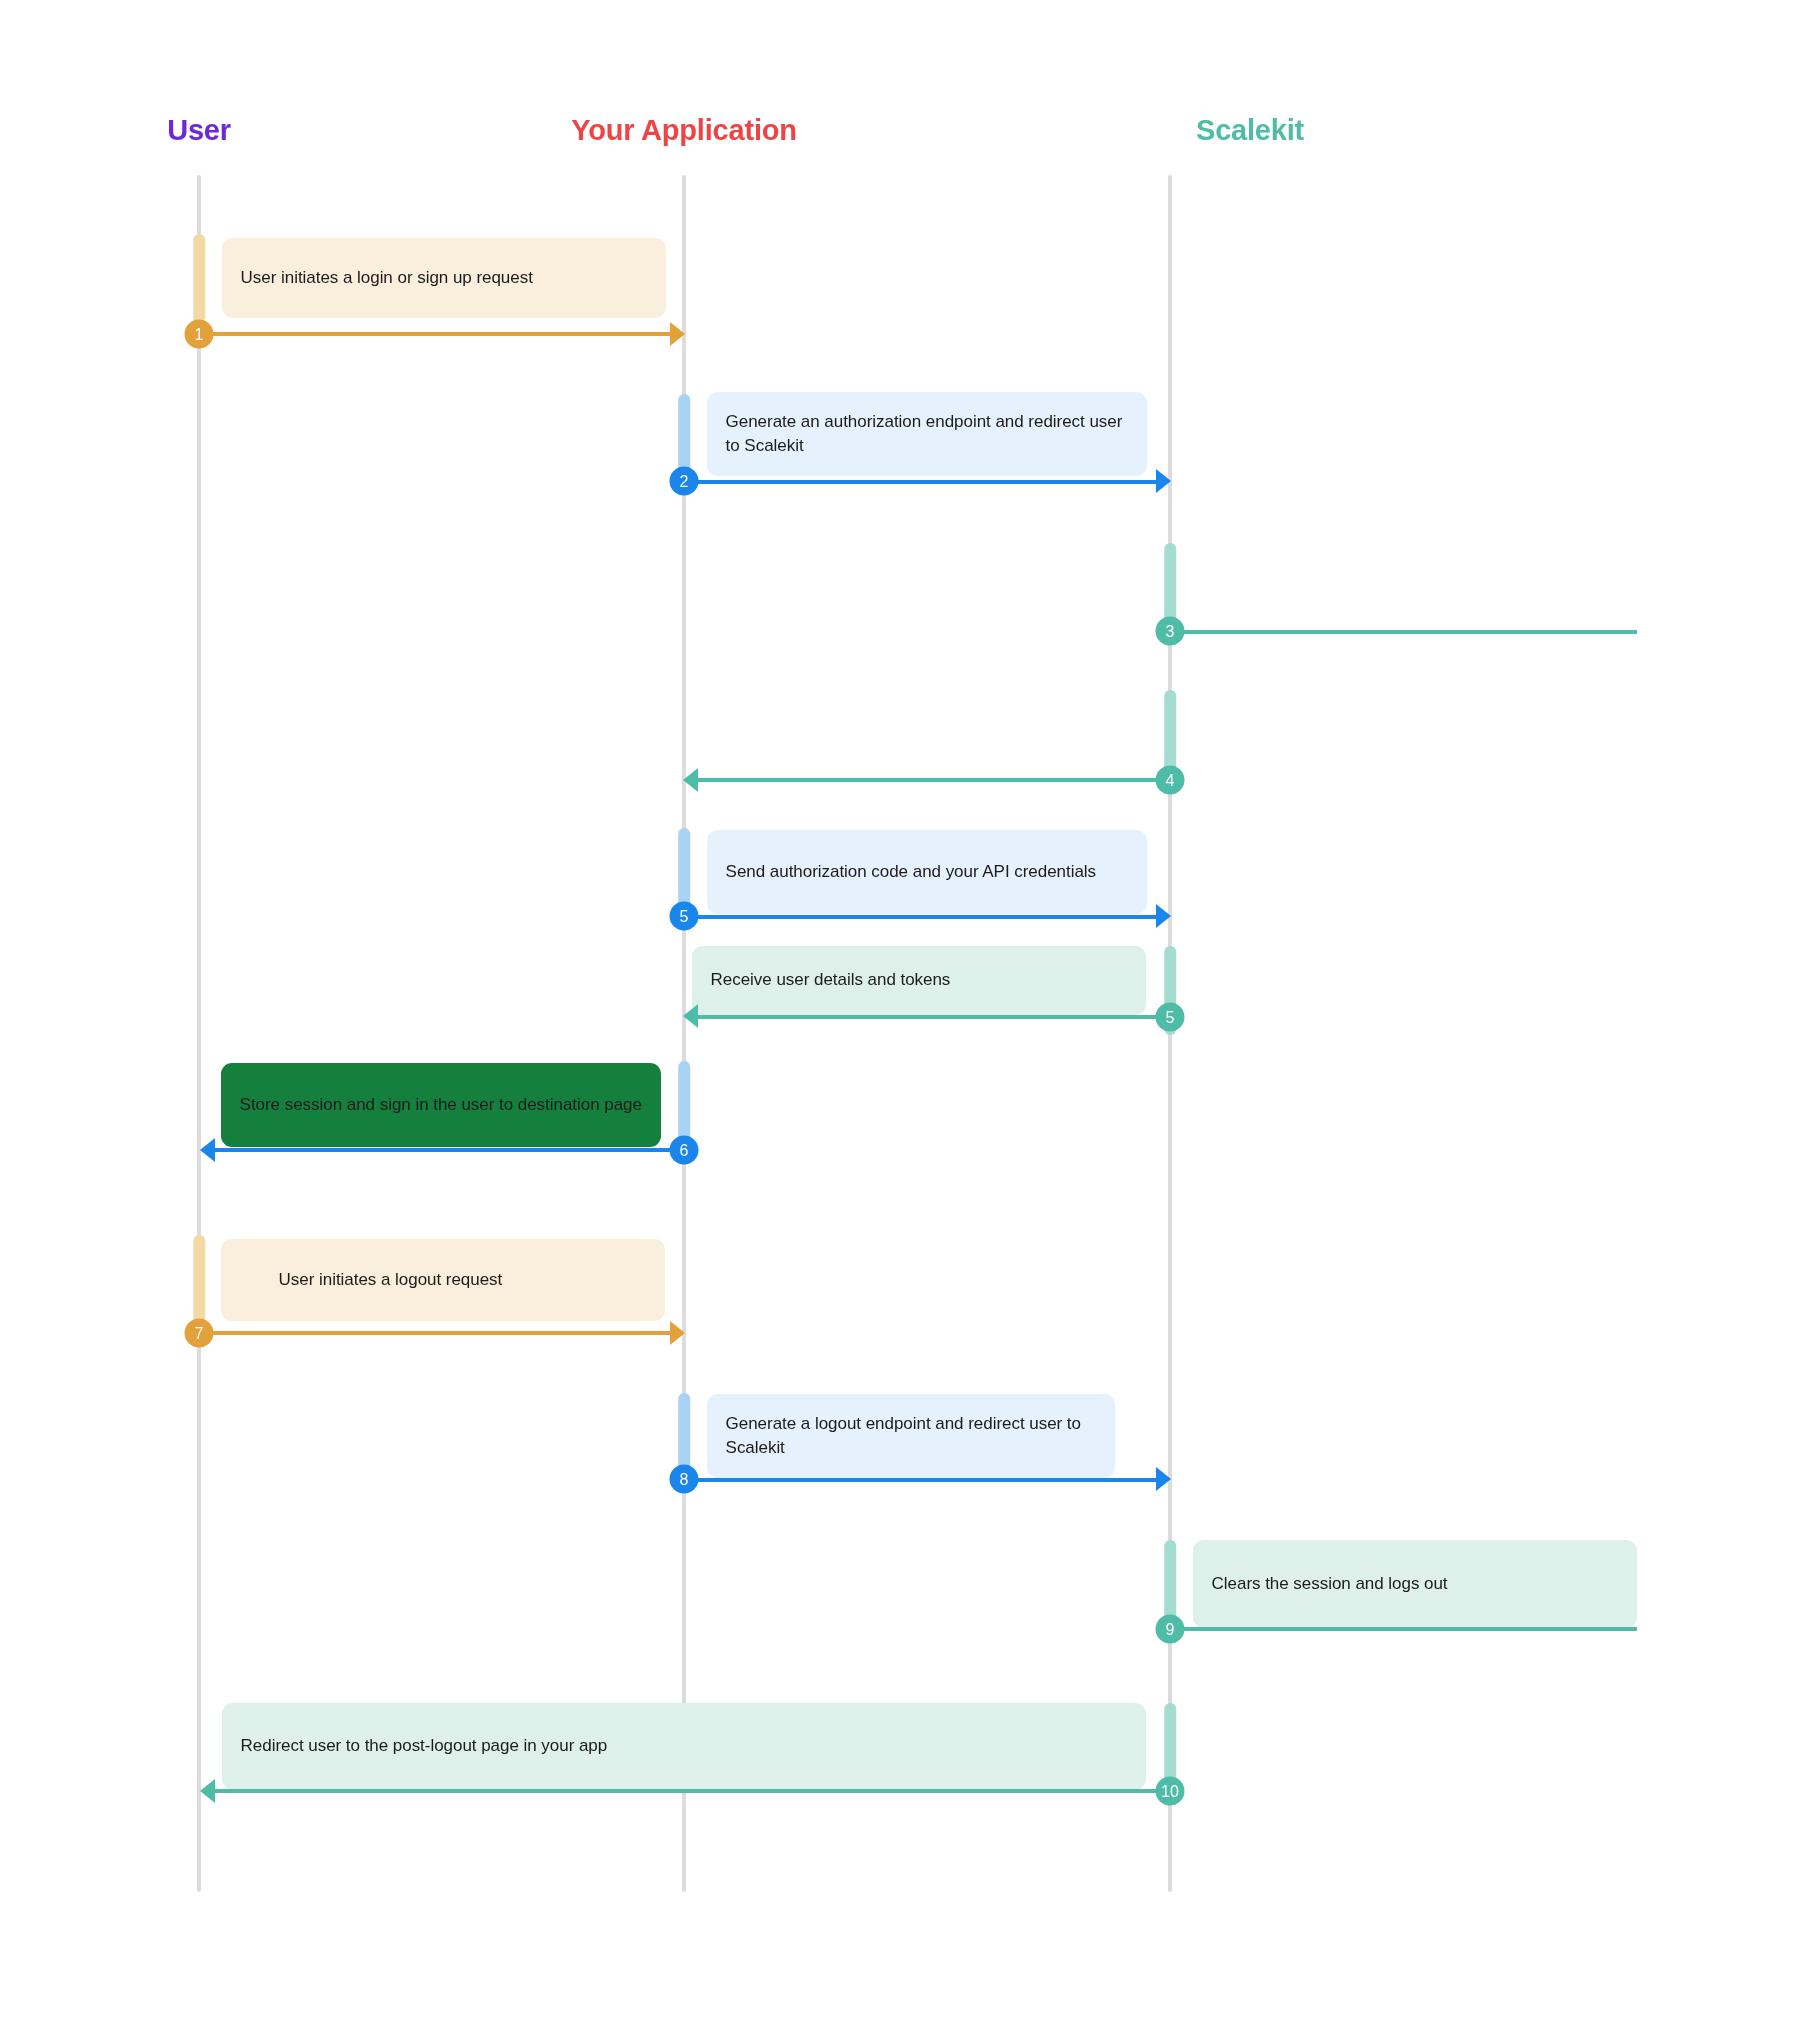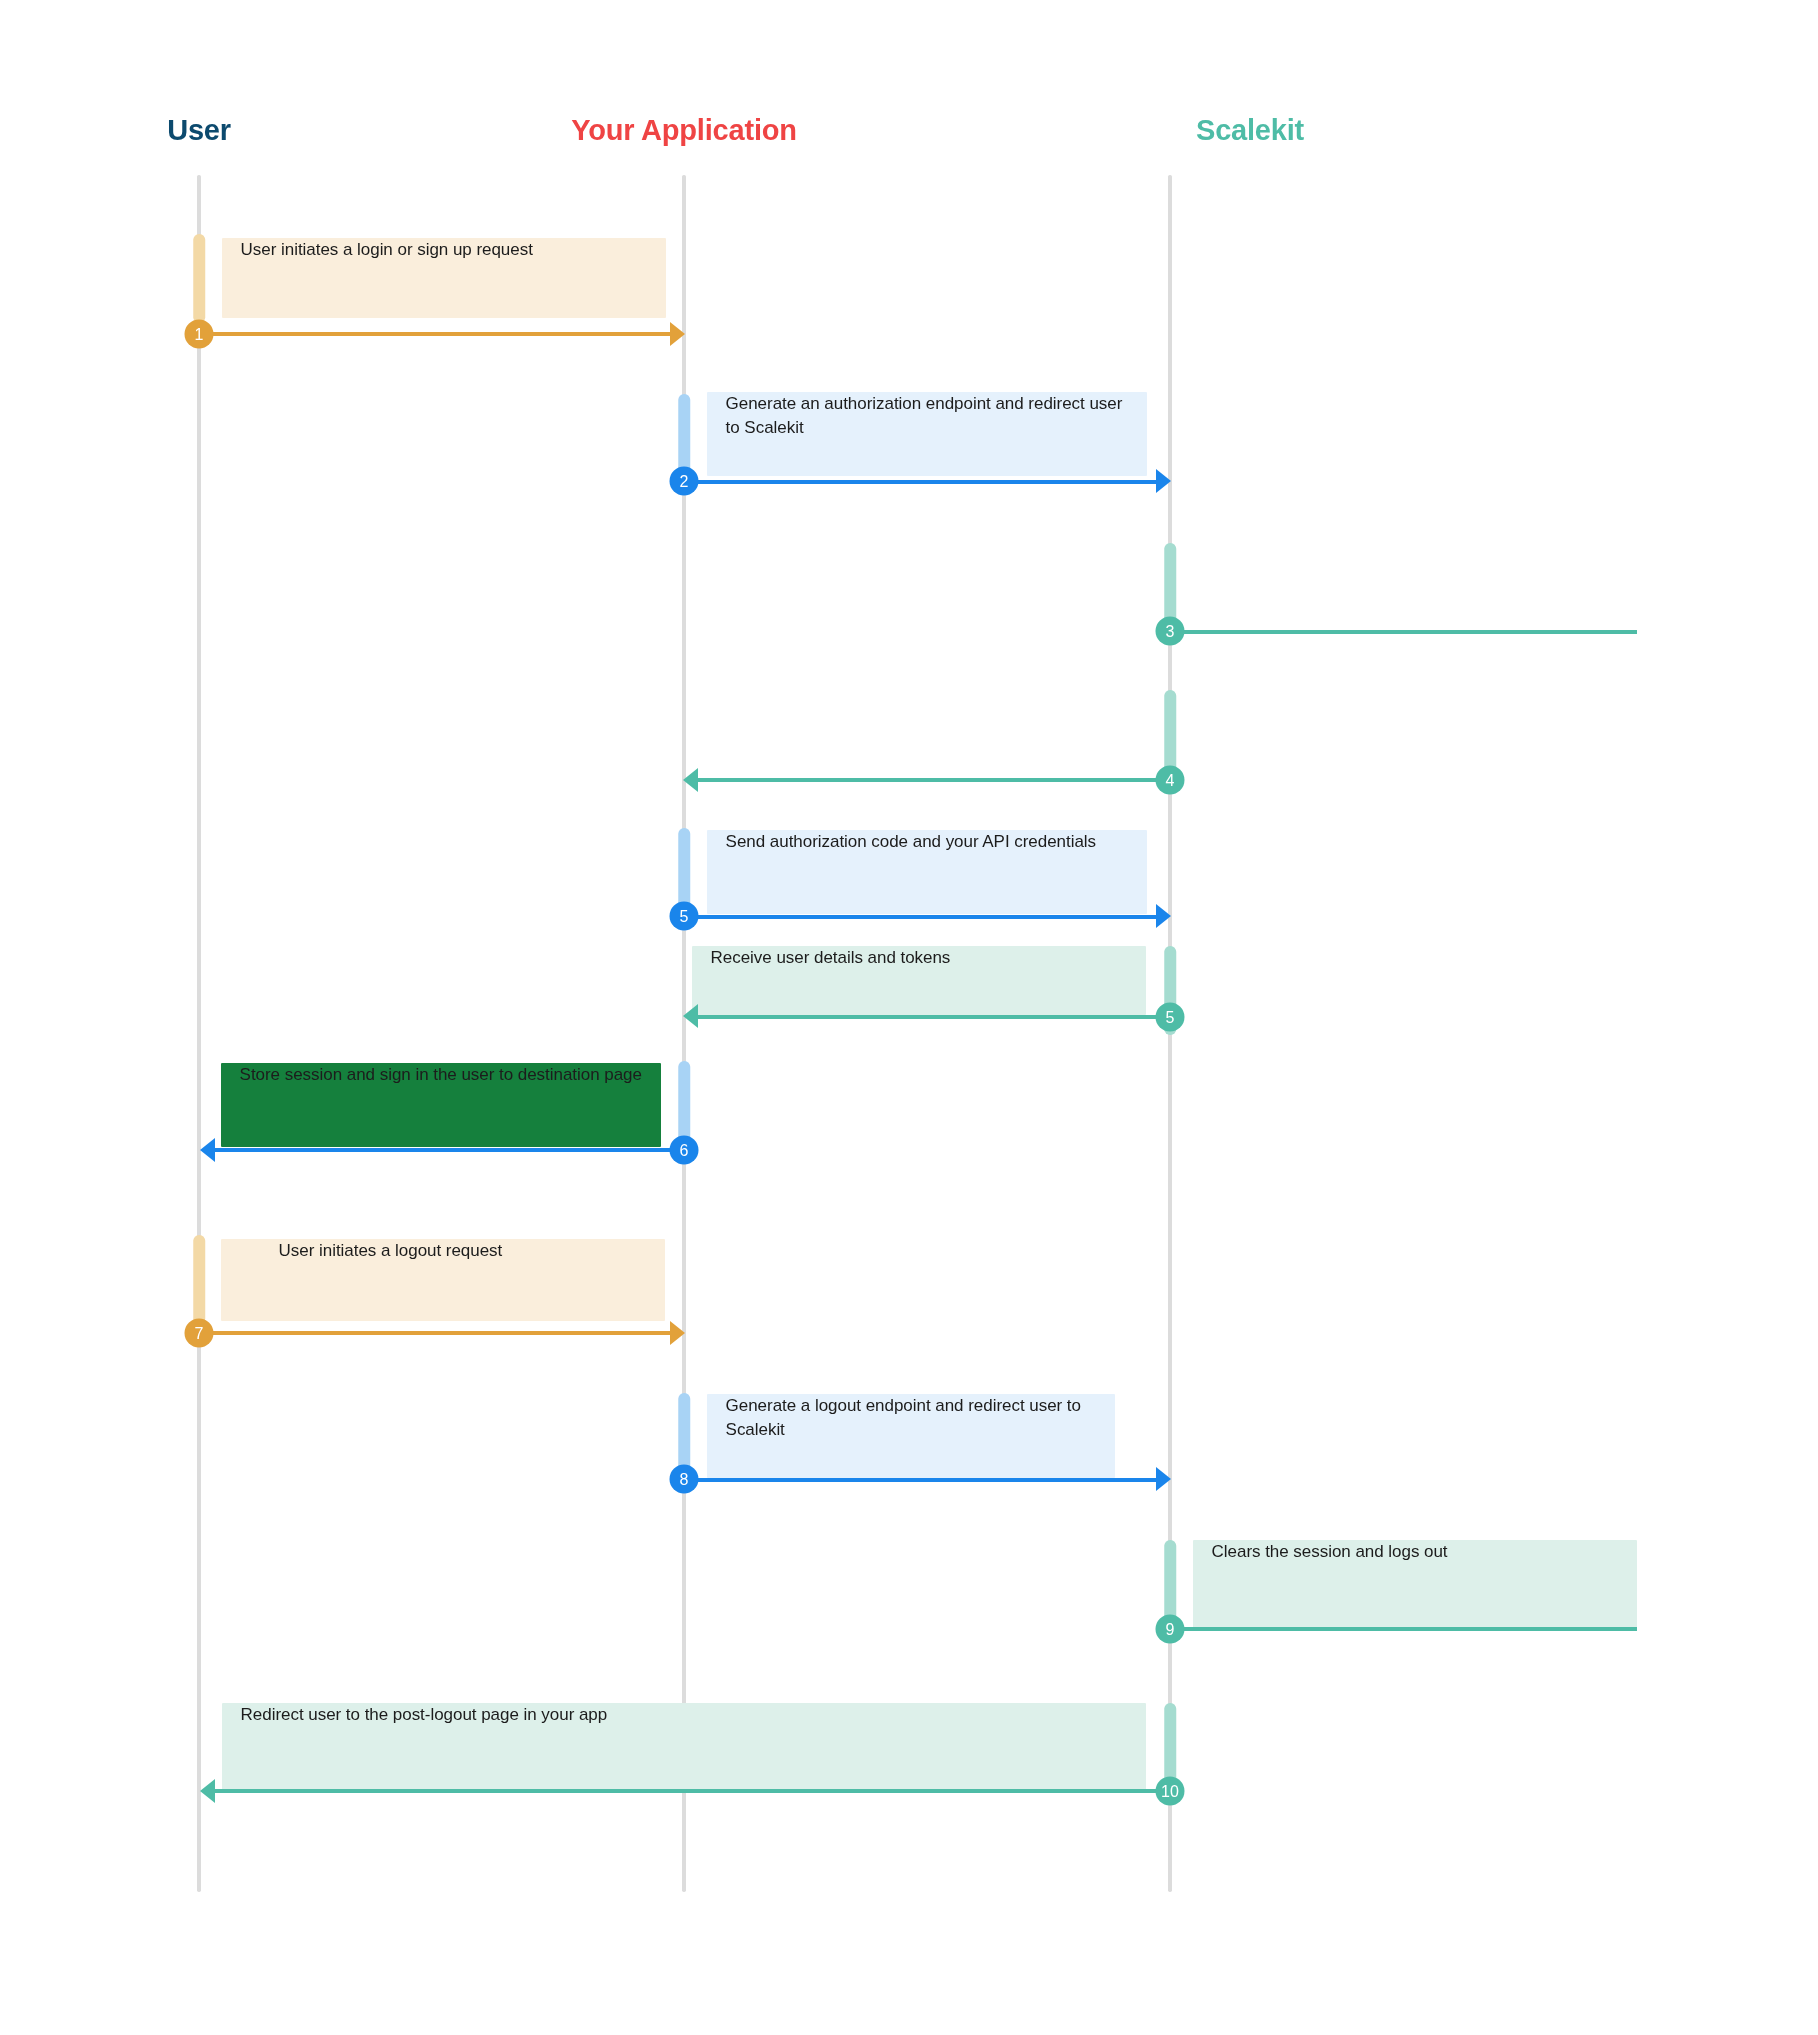--- a/index.html
+++ b/index.html
@@ -40,23 +40,23 @@
   .activation {
     position: absolute;
     width: 11.5px;
     border-radius: 5.8px;
     transform: translateX(-50%);
   }
 
   
   .note {
     position: absolute;
-    border-radius: 1px;
+    border-radius: 11px;
     display: flex;
-    align-items: flex-start;
+    align-items: center;
   }
   .note-text {
     font-size: 17px;
     line-height: 1.42;
     color: #1c1c1c;
     padding: 0 18.6px;
     font-weight: 400;
     letter-spacing: -0.04px;
   }
 
@@ -88,21 +88,21 @@
     font-weight: 400;
     transform: translate(-50%, -50%);
     line-height: 1;
   }
 </style>
 </head>
 <body>
 
 <div id="stage">
 
-  <div class="participant-label" style="left:199px; top:116px; color:#0c4a6e;">User</div>
+  <div class="participant-label" style="left:199px; top:116px; color:#6d28d9;">User</div>
 
   <div class="participant-label" style="left:684px; top:116px; color:#ef4444;">Your Application</div>
 
   <div class="participant-label" style="left:1250px; top:116px; color:#4EBCA6;">Scalekit</div>
 
   <div class="lifeline" style="left:199px; top:175px; height:1717px;"></div>
   <div class="lifeline" style="left:684px; top:175px; height:1717px;"></div>
   <div class="lifeline" style="left:1170px; top:175px; height:1717px;"></div>
 
   <div class="activation" style="left:199px; top:234px; height:89px; background:#F3D9A6;"></div>

